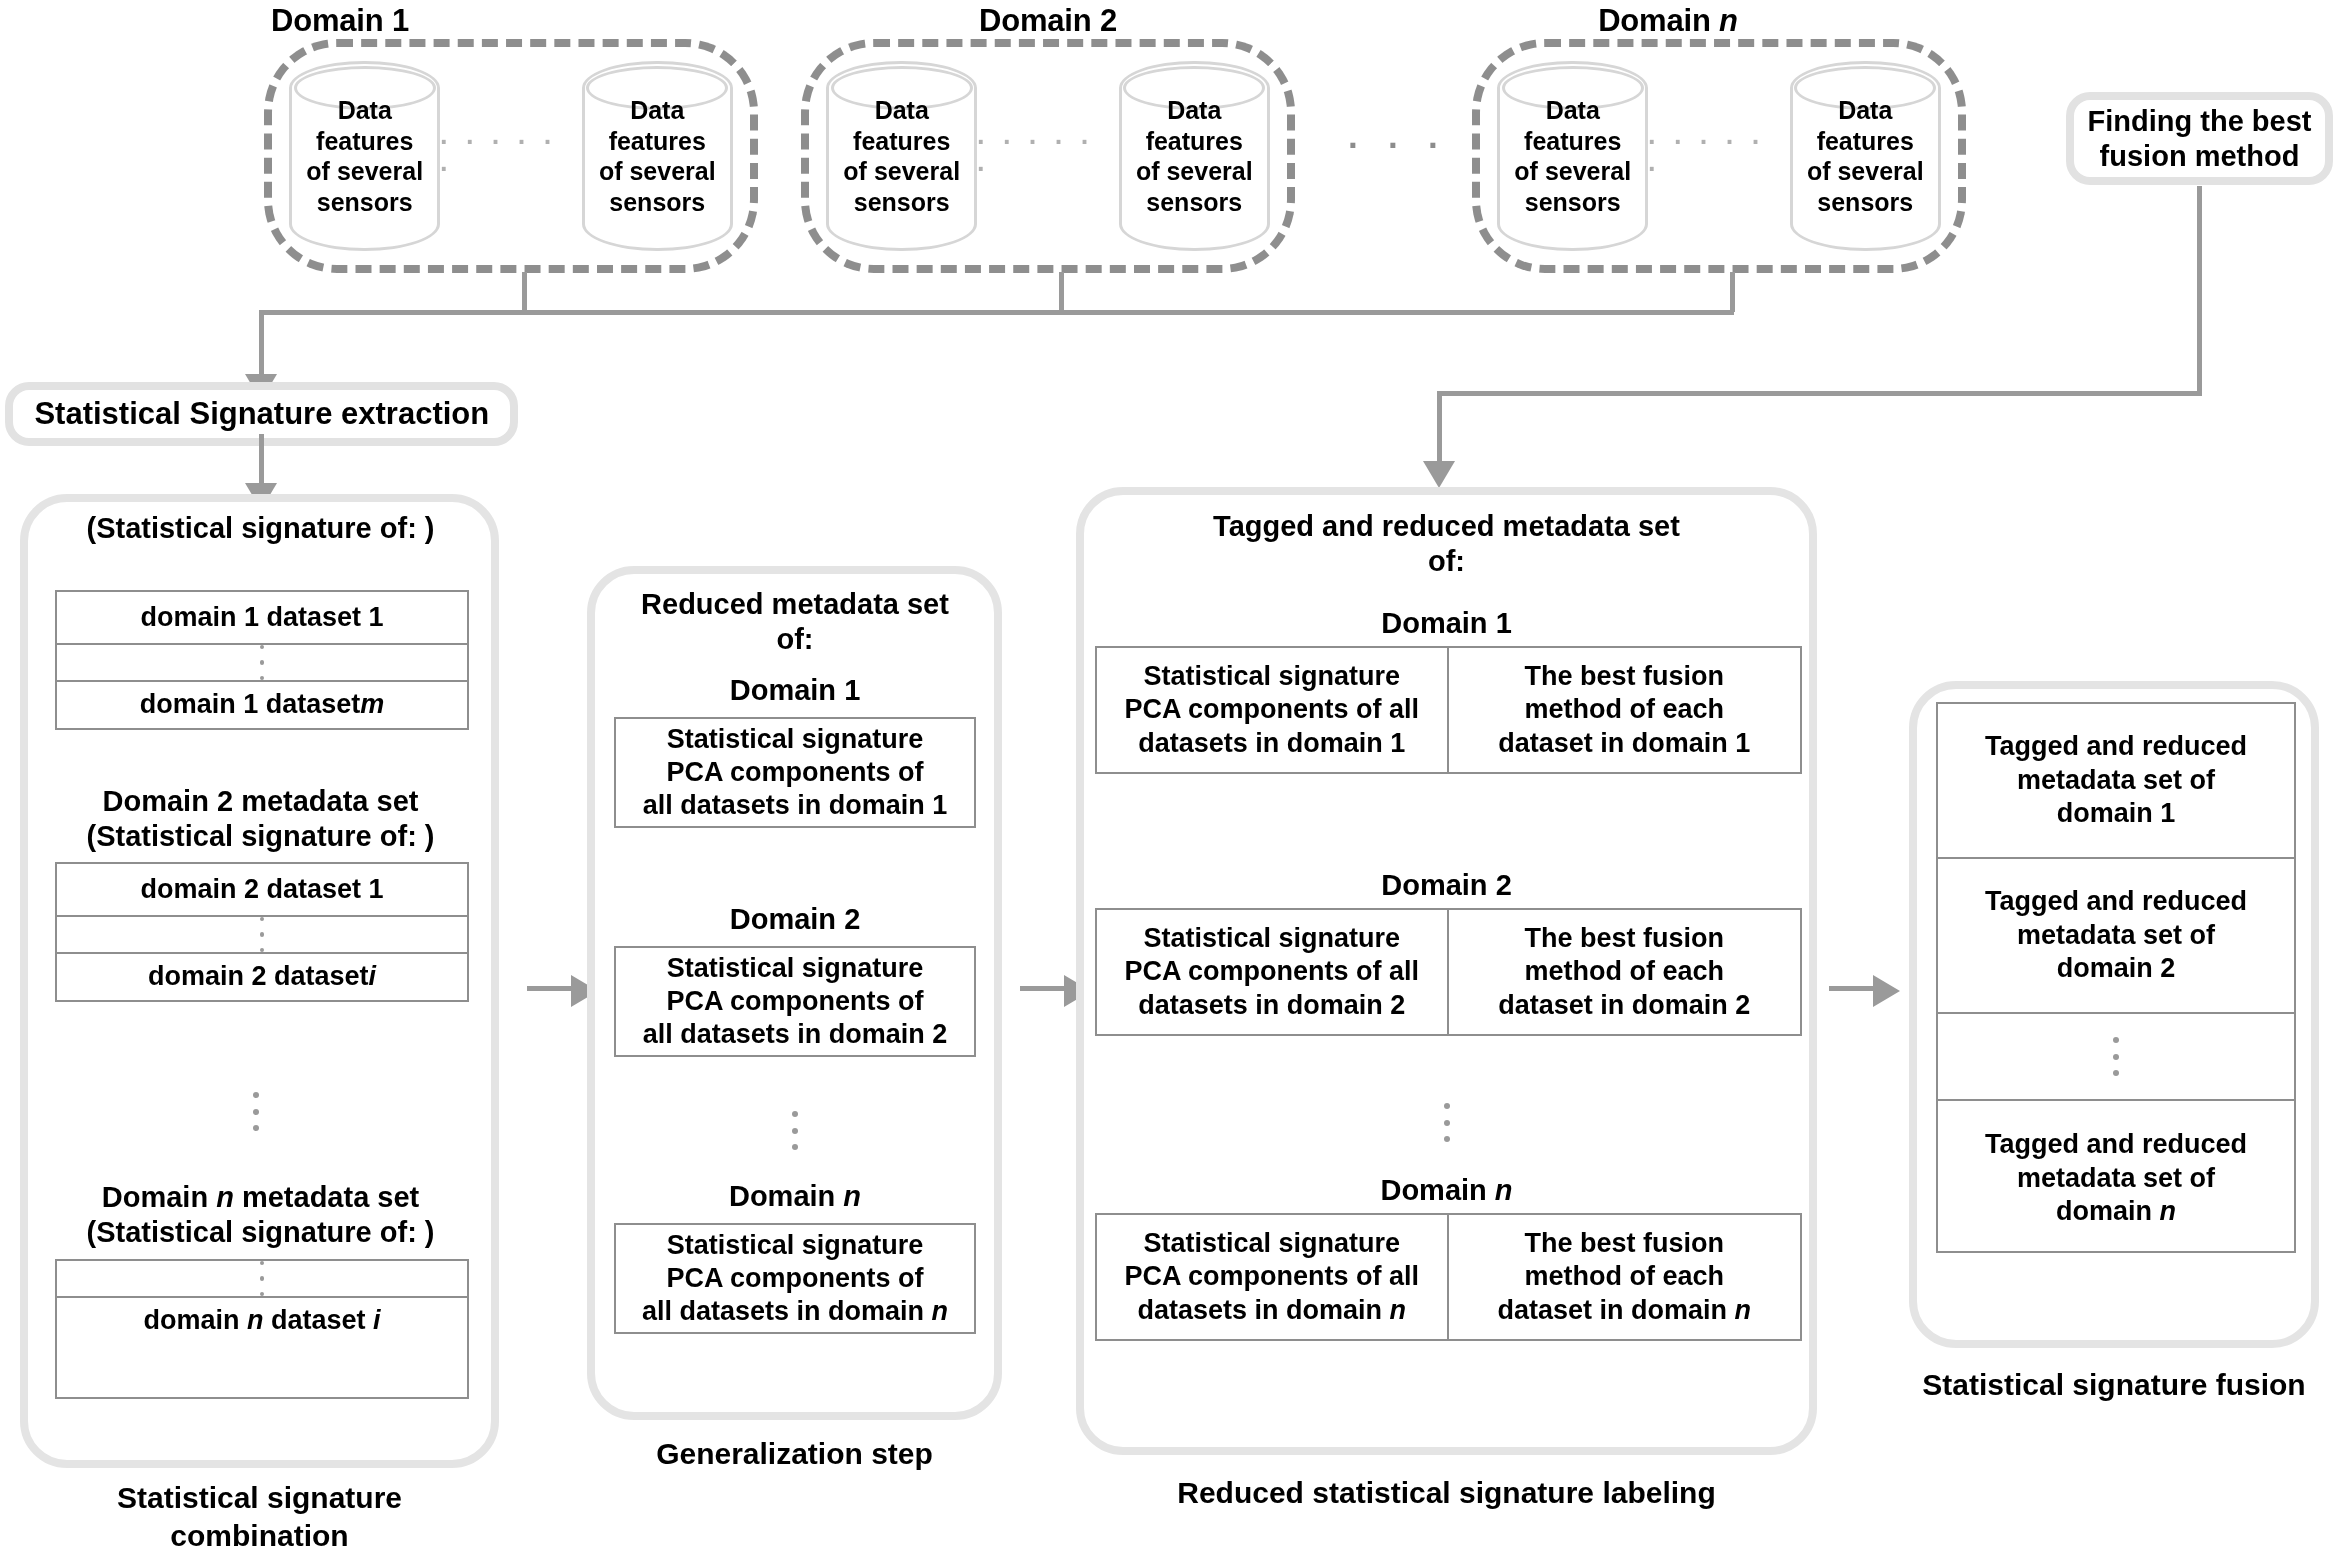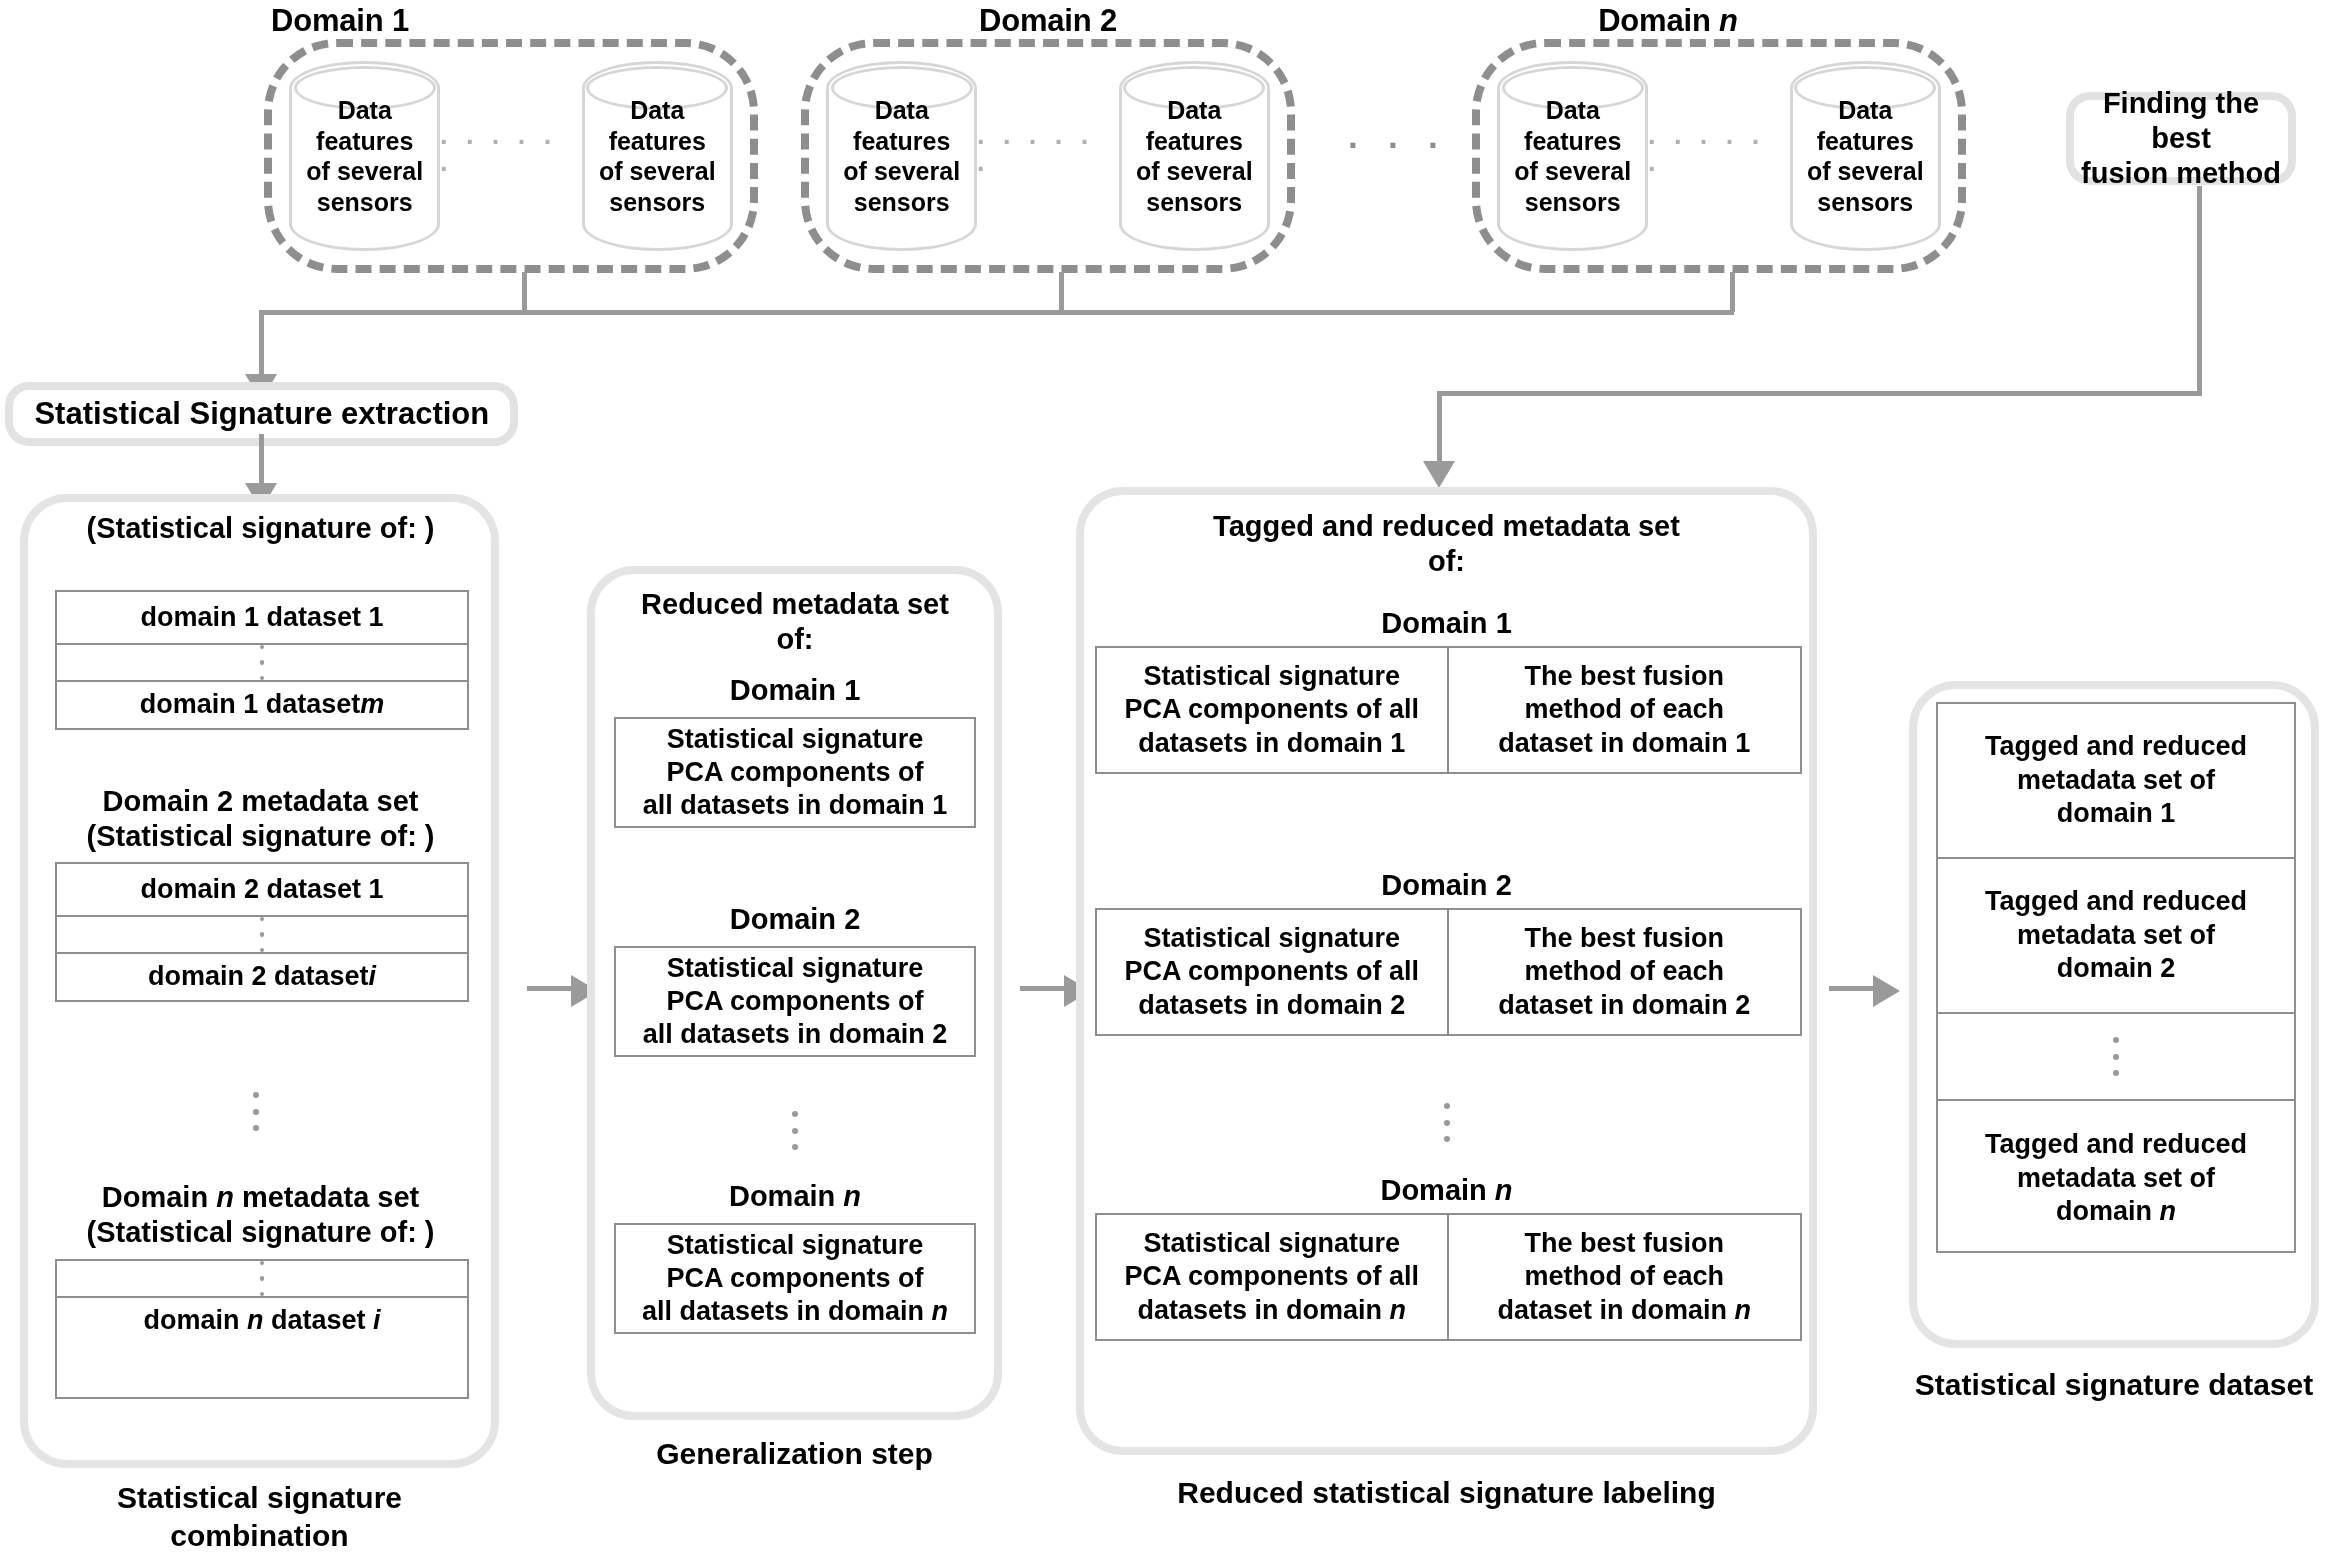--- a/index.html
+++ b/index.html
@@ -285,21 +285,21 @@
         <div class="cyl-text">
           <span>Data</span>
           <span>features</span>
           <span>of several</span>
           <span>sensors</span>
         </div>
       </div>
     </div>
   </div>
 
-  <div class="abs pill" style="left:2066px; top:92px; width:230px; height:93px; flex-direction:column;">
+  <div class="abs pill" style="left:2066px; top:92px; width:267px; height:93px; flex-direction:column;">
     <span>Finding the best</span>
     <span>fusion method</span>
   </div>
 
   <div class="abs vline" style="left:522px; top:272px; height:40px;"></div>
   <div class="abs vline" style="left:1059px; top:272px; height:40px;"></div>
   <div class="abs vline" style="left:1730px; top:272px; height:40px;"></div>
 
   <div class="abs hline" style="left:259px; top:310px; width:1475px;"></div>
 
@@ -517,16 +517,16 @@
           <i></i>
         </span>
     </div>
     <div class="tbl-row" style="height:155px; flex-direction:column; line-height:1.25;">
       <span>Tagged and reduced</span>
       <span>metadata set of</span>
       <span>domain <i class="ital">n</i></span>
     </div>
   </div>
 
-  <div class="abs caption" style="left:1889px; top:1366px; width:450px;">Statistical signature dataset</div>
+  <div class="abs caption" style="left:1889px; top:1366px; width:450px;">Statistical signature fusion</div>
 
 </div>
 
 
 </body></html>

